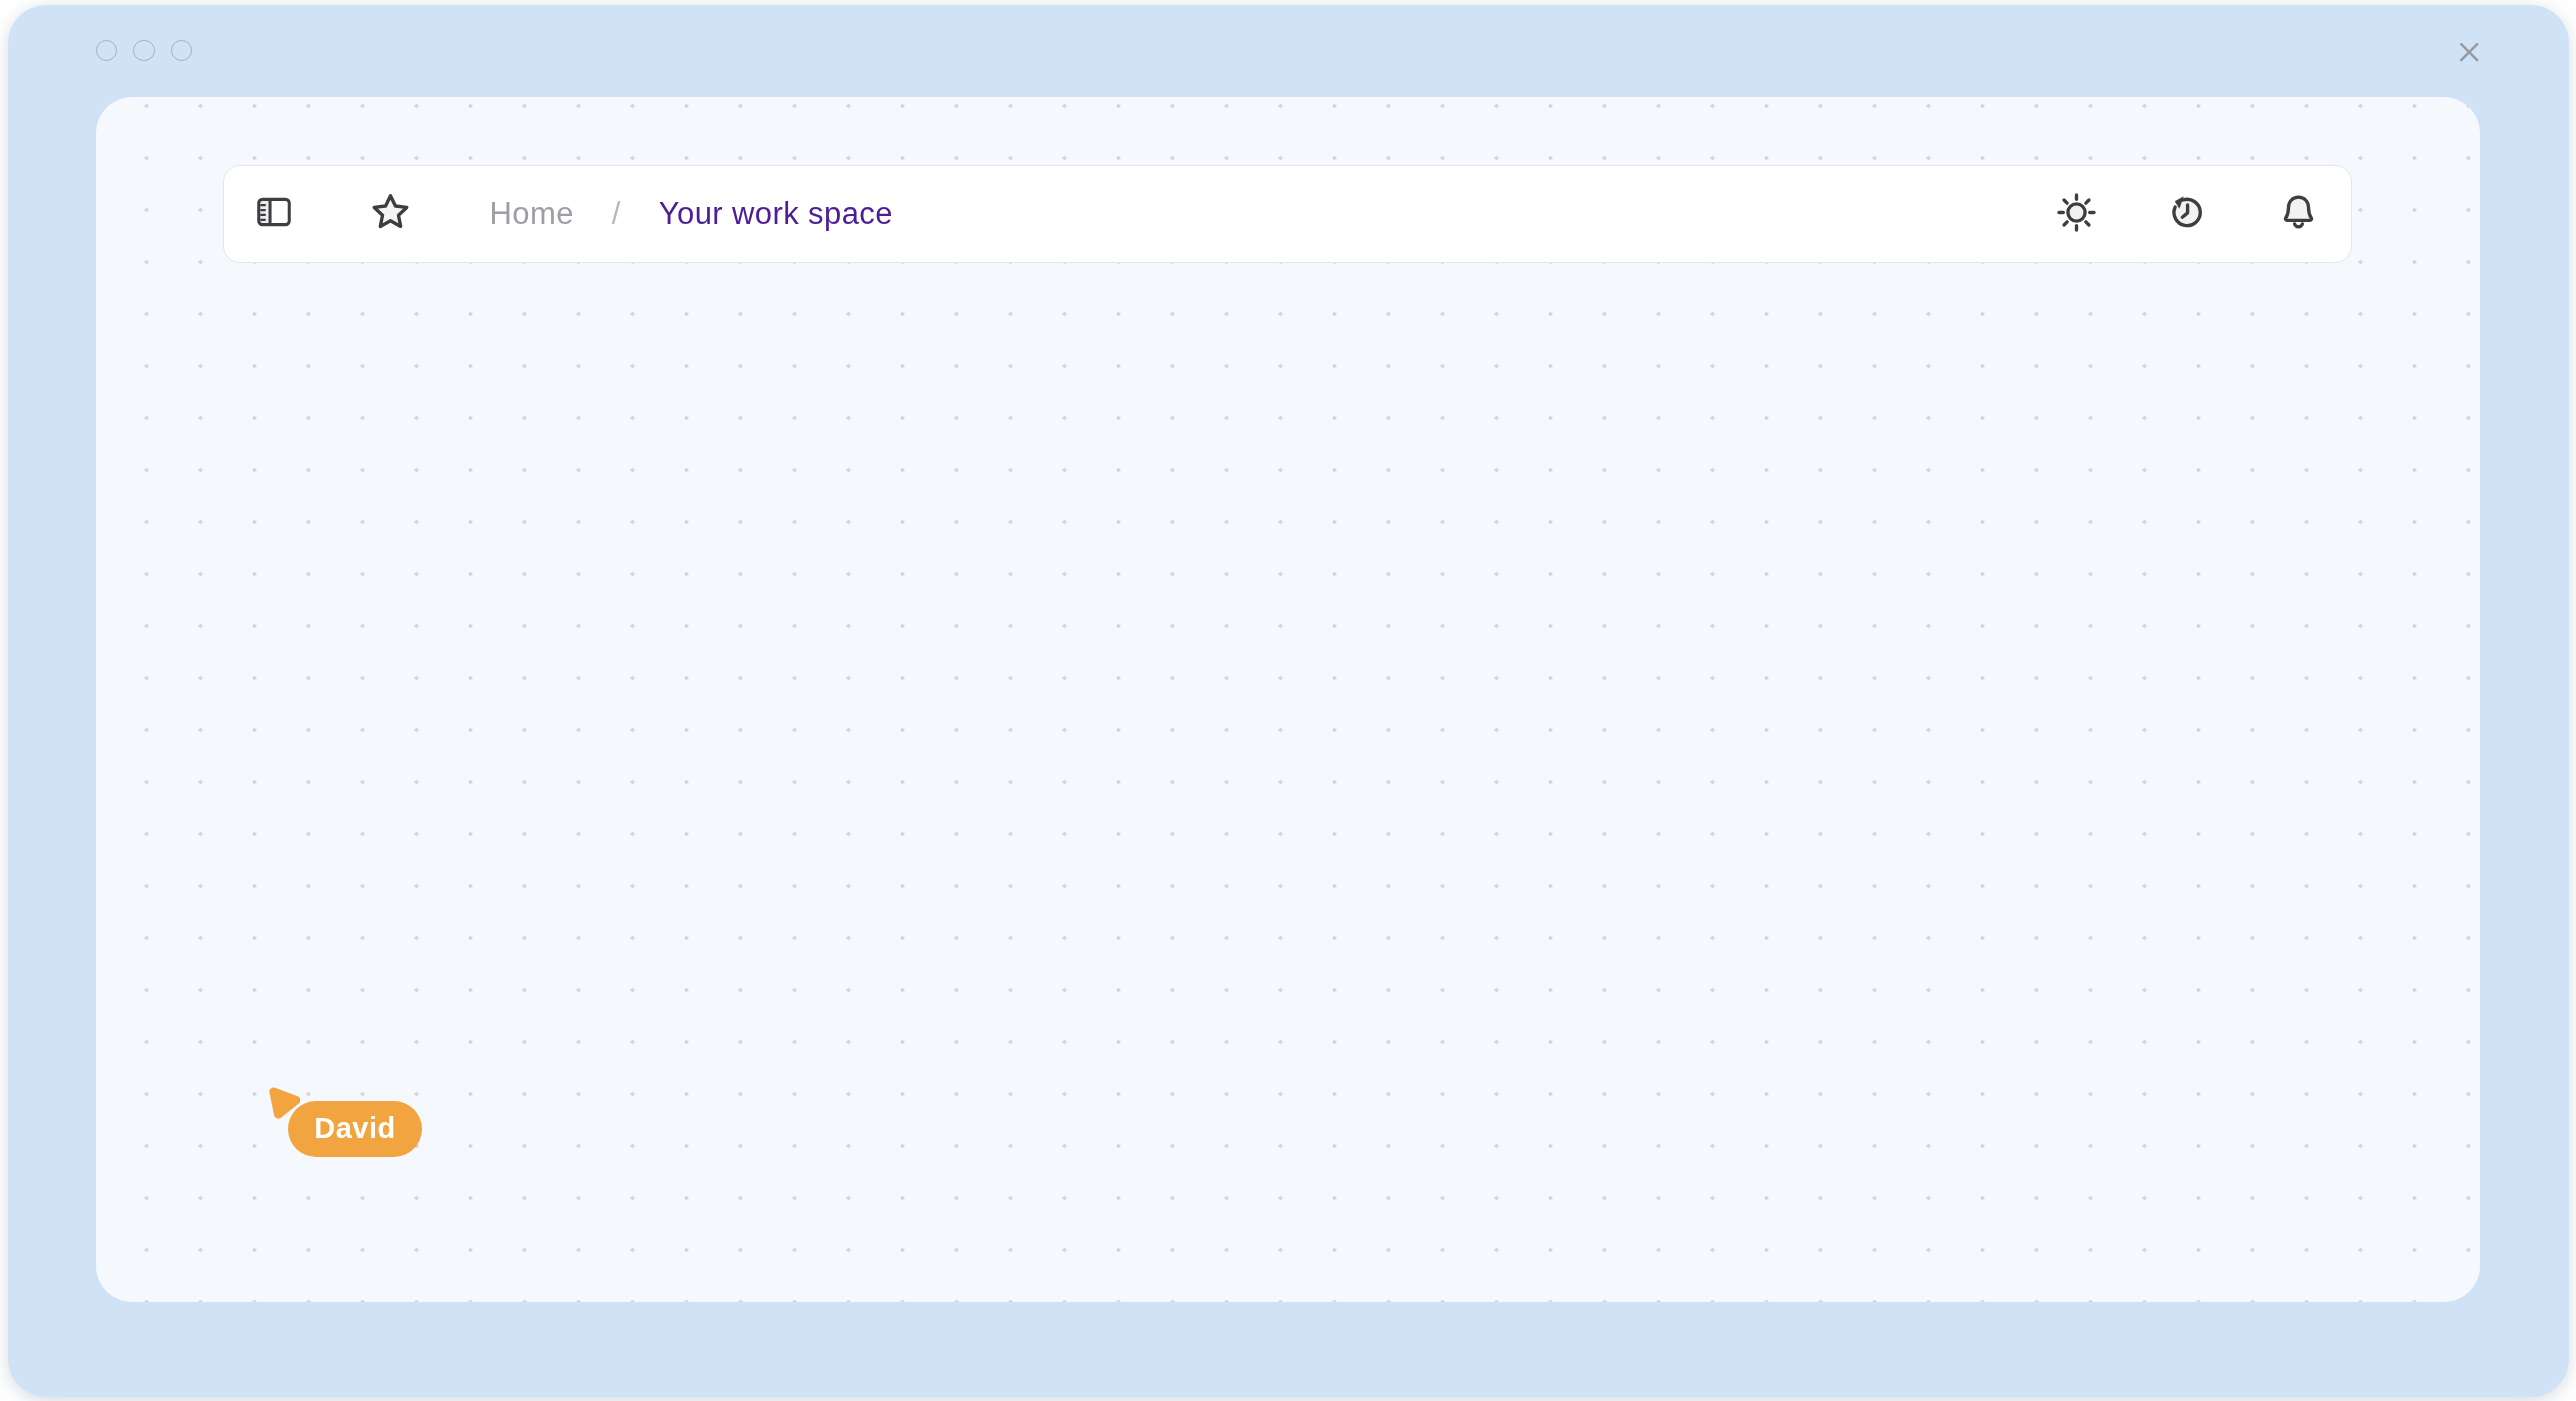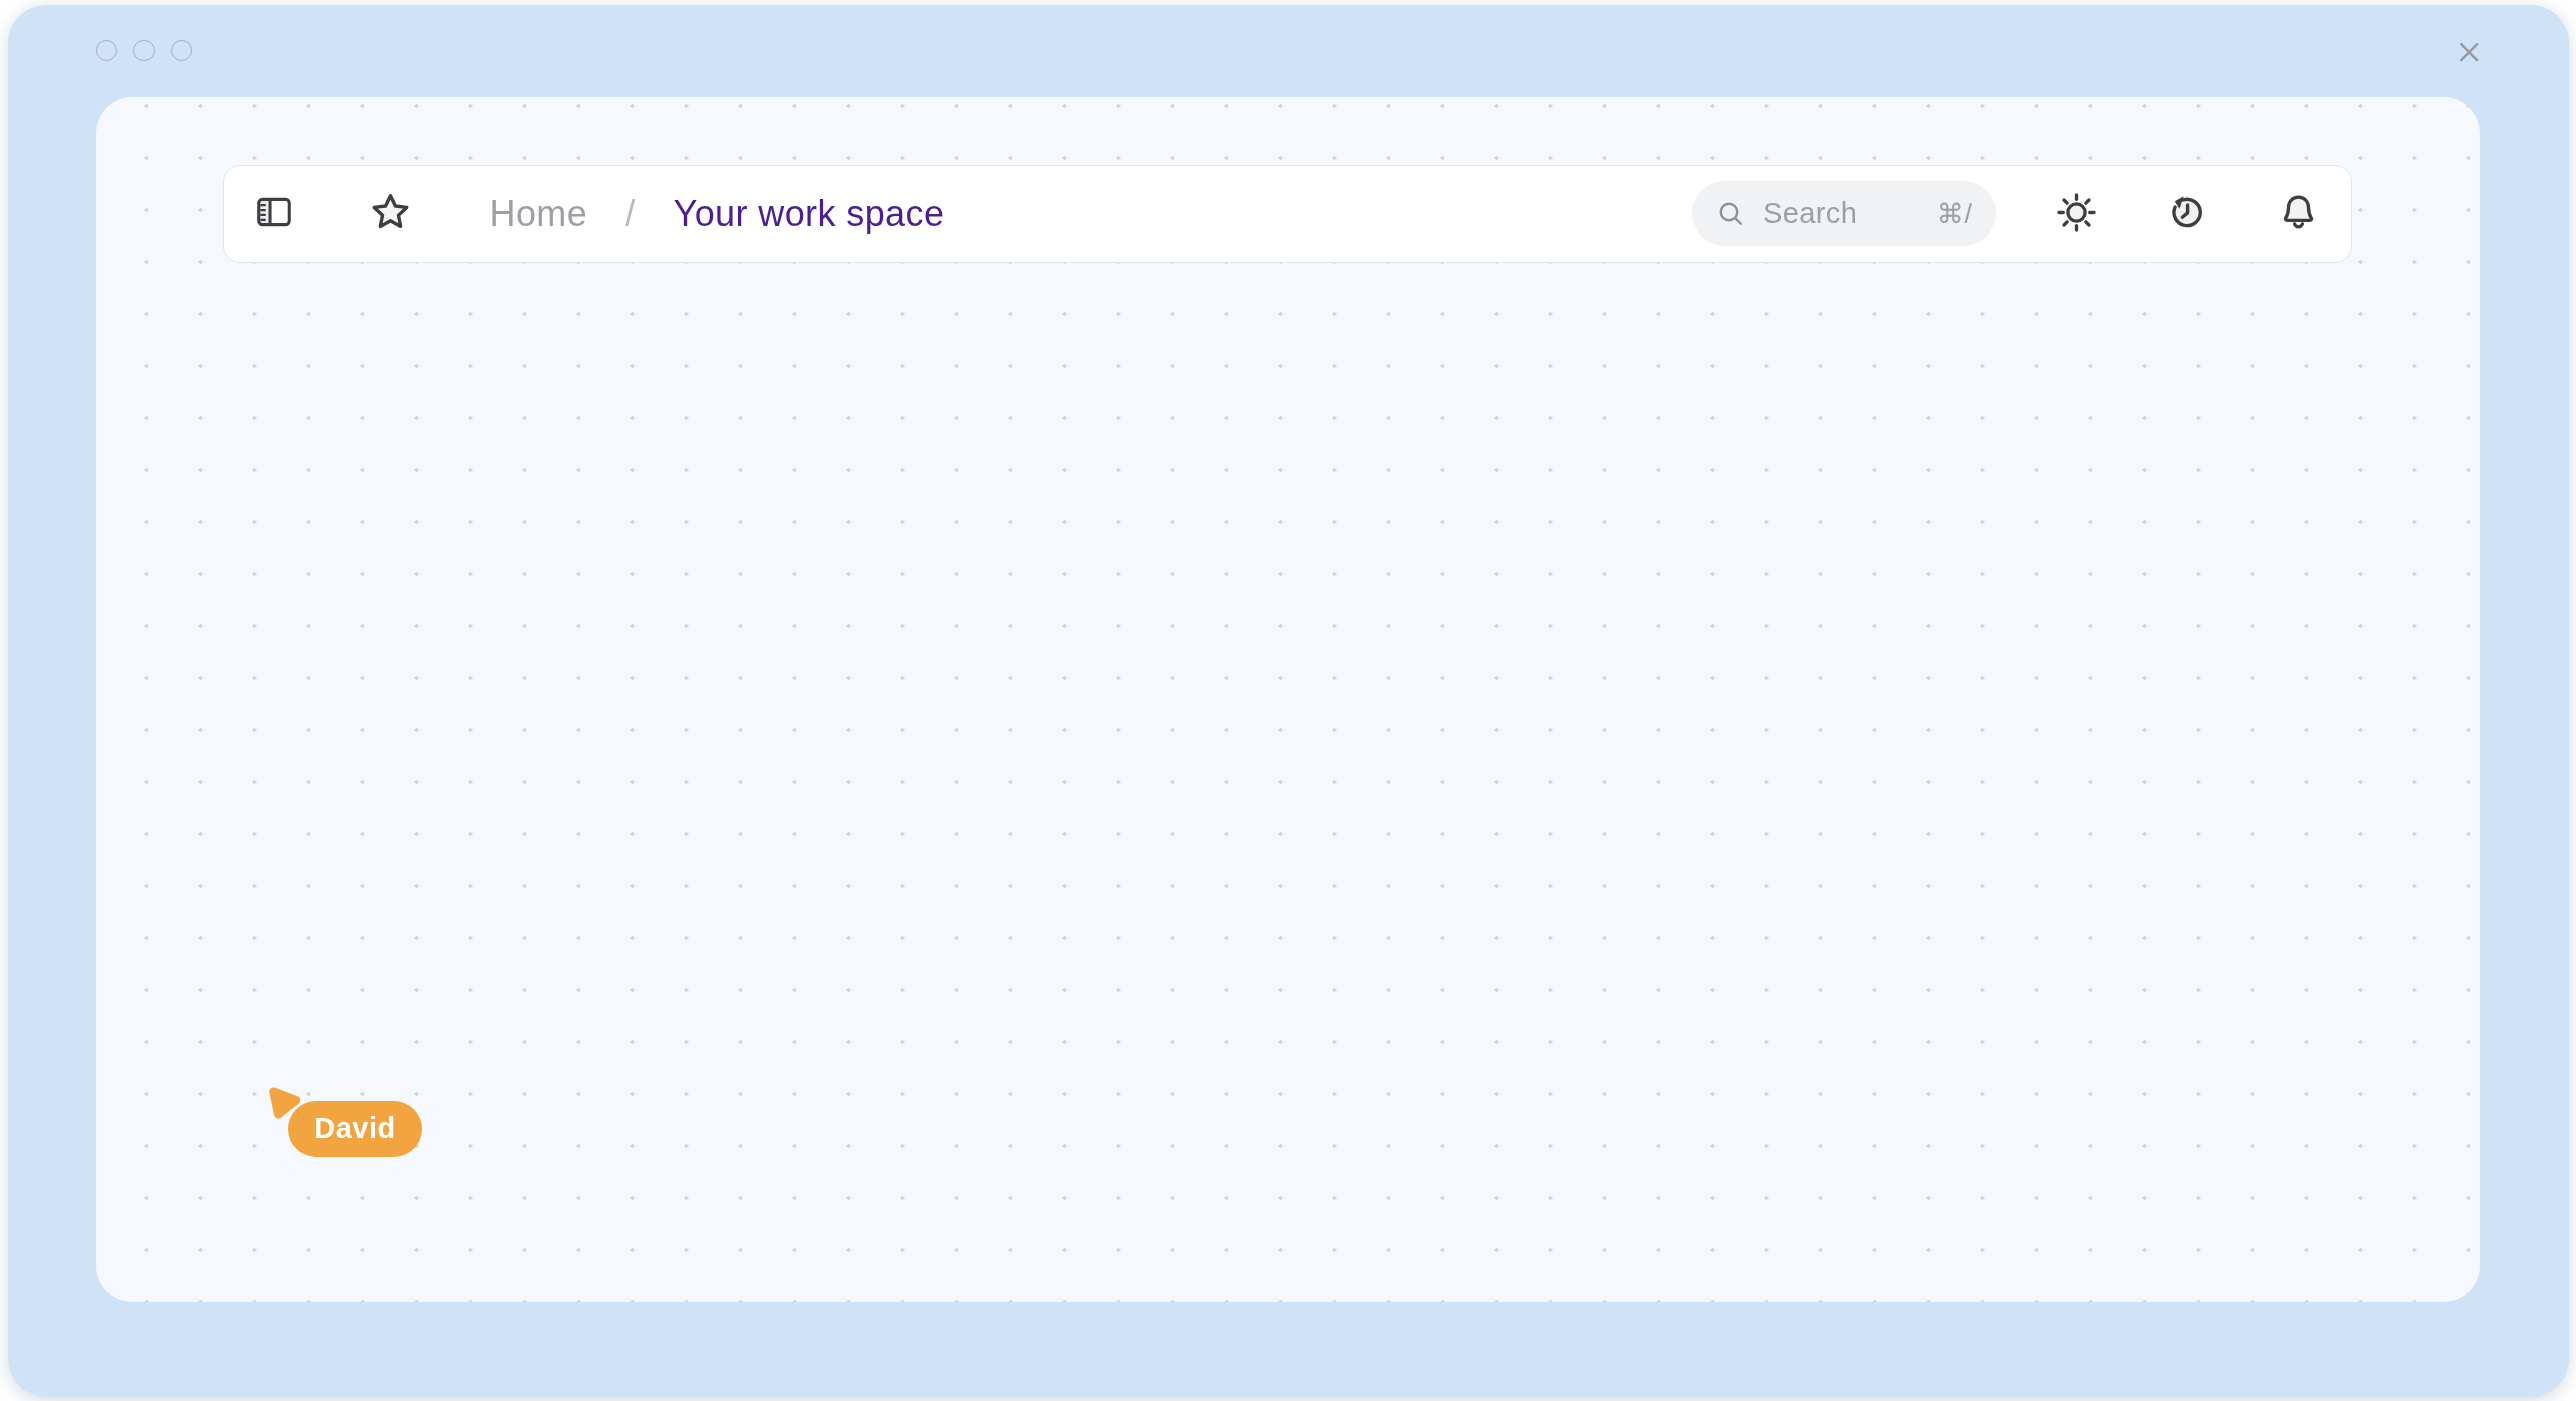--- a/index.html
+++ b/index.html
@@ -38,21 +38,21 @@
     background:#ffffff;border:1.9px solid #e4e5e7;border-radius:17px;
     box-sizing:border-box;display:flex;align-items:center;
     padding:0 32px 0 30px;
   }
   .icon-btn{
     width:41px;height:41px;display:flex;align-items:center;justify-content:center;
     background:none;border:none;padding:0;cursor:pointer;flex:0 0 auto;
   }
   .star-btn{margin-left:75px;}
   .breadcrumb{margin-left:79px;display:flex;align-items:center;white-space:nowrap;
-    font-size:36px;letter-spacing:0.4px;}
+    font-size:31px;letter-spacing:0.4px;}
   .crumb-home{color:#9c9fa4;cursor:pointer;}
   .crumb-sep{color:#b6b9bd;margin:0 38px;}
   .crumb-current{color:#4c1d95;}
   .toolbar-spacer{flex:1 1 auto;}
   
   .search-pill{
     width:304px;height:65px;border-radius:33px;background:#f0f2f4;
     display:flex;align-items:center;box-sizing:border-box;
     padding:0 22.5px 0 24.4px;flex:0 0 auto;
   }
@@ -118,30 +118,20 @@
       </button>
 
       <div class="breadcrumb">
         <span class="crumb-home">Home</span>
         <span class="crumb-sep">/</span>
         <span class="crumb-current">Your work space</span>
       </div>
 
       <div class="toolbar-spacer"></div>
 
-      <div class="search-pill">
-        <span style="display:flex;">
-          <svg width="30" height="30" viewBox="0 0 24 24">
-            <circle cx="10.4" cy="10.4" r="6.6" fill="none" stroke="#8e9298" stroke-width="1.9"></circle>
-            <path d="M15.3 15.3 L19.8 19.8" stroke="#8e9298" stroke-width="1.9" stroke-linecap="round"></path>
-          </svg>
-        </span>
-        <input class="search-input" type="text" placeholder="Search" style="">
-        <span class="search-shortcut">⌘/</span>
-      </div>
 
       <button class="icon-btn theme-btn">
         <span>
           <svg width="43" height="43" viewBox="0 0 28 28">
             <circle cx="14" cy="14" r="5.6" fill="#f1f1f2" stroke="#3c3e42" stroke-width="2.2"></circle>
             <g stroke="#3c3e42" stroke-width="2.2" stroke-linecap="round">
               <path d="M14 2.6 V5.4"></path>
                 <path d="M14 22.6 V25.4"></path>
               <path d="M2.6 14 H5.4"></path>
                 <path d="M22.6 14 H25.4"></path>

